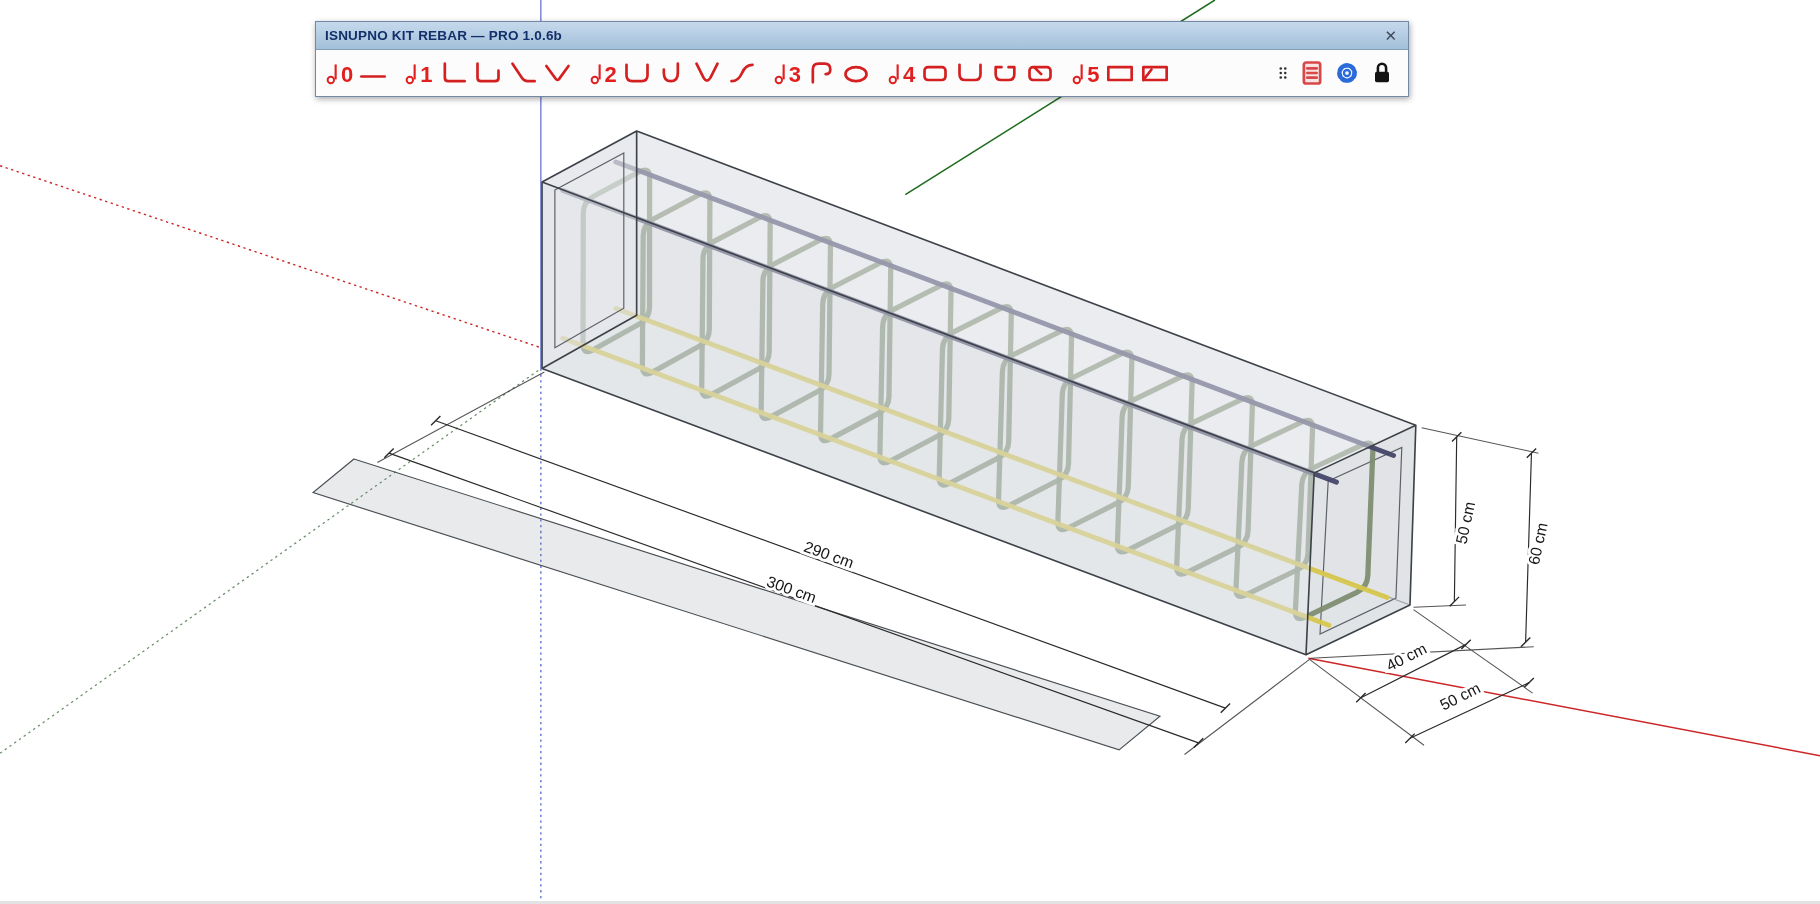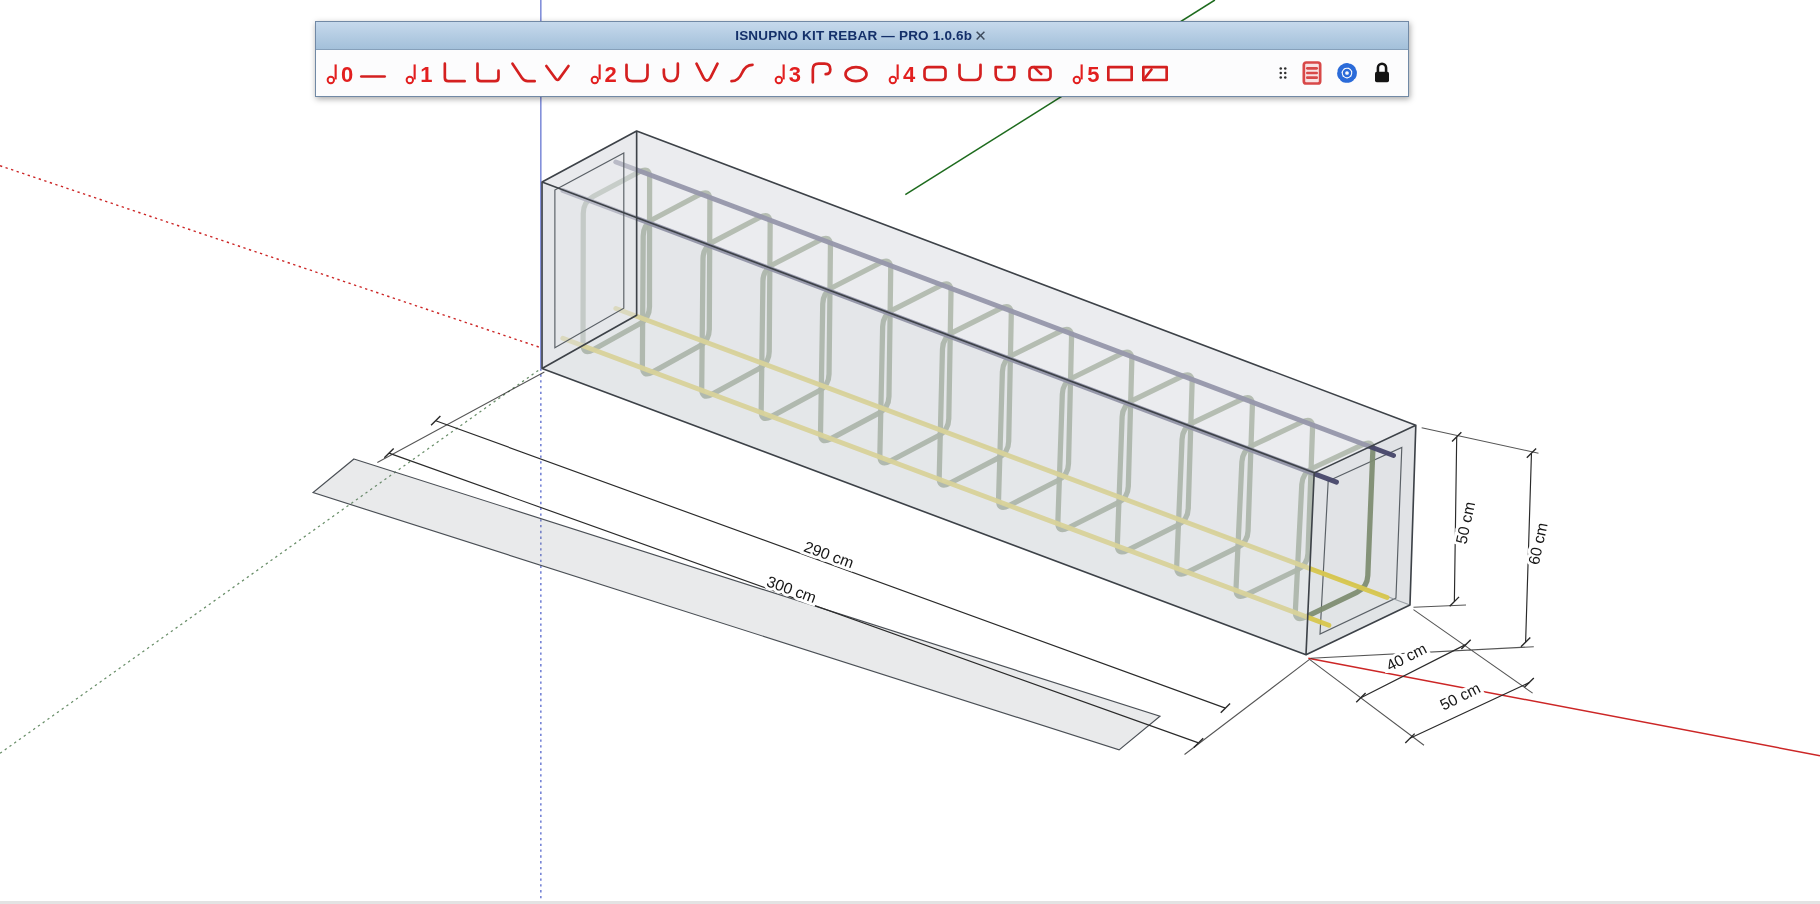--- a/index.html
+++ b/index.html
@@ -3,21 +3,21 @@
 <meta charset="utf-8">
 <style>
   html,body{margin:0;padding:0;background:#fff;}
   #stage{position:relative;width:1820px;height:904px;overflow:hidden;background:#fff;
          font-family:"Liberation Sans",sans-serif;border-bottom:3px solid #e3e3e3;box-sizing:border-box;}
   #viewport{position:absolute;left:0;top:0;}
 
   
   #toolbar{position:absolute;left:315px;top:21px;width:1092px;background:#fcfcfd;
            border:1px solid #7189a5;box-shadow:1px 2px 6px rgba(0,0,0,.35);}
-  #titlebar{height:27px;display:flex;align-items:center;justify-content:center;
+  #titlebar{height:27px;display:flex;align-items:center;justify-content:space-between;
             padding:0 9px;background:linear-gradient(#c6d9ec,#a3c0da);border-bottom:1px solid #86a0ba;}
   #titlebar .title{font-size:13.5px;font-weight:bold;color:#14306a;letter-spacing:.2px;}
   #close-btn{color:#3d4a5c;font-size:15px;line-height:15px;padding:0 2px;cursor:default;}
   #icon-row{display:flex;align-items:center;height:46px;padding:0 10px;gap:3px;}
   .tool-num{display:flex;align-items:flex-end;margin-left:13px;margin-right:1px;}
   .tool-num:first-child{margin-left:0;}
   .tool-num .marker{width:15px;height:24px;color:#e21f1f;}
   .tool-num .numlabel{color:#e21f1f;font-size:22px;font-weight:bold;line-height:20px;}
   .tool-icon{display:inline-flex;align-items:center;justify-content:center;width:32px;height:30px;color:#d42020;}
   .tool-icon svg{width:30px;height:28px;}

